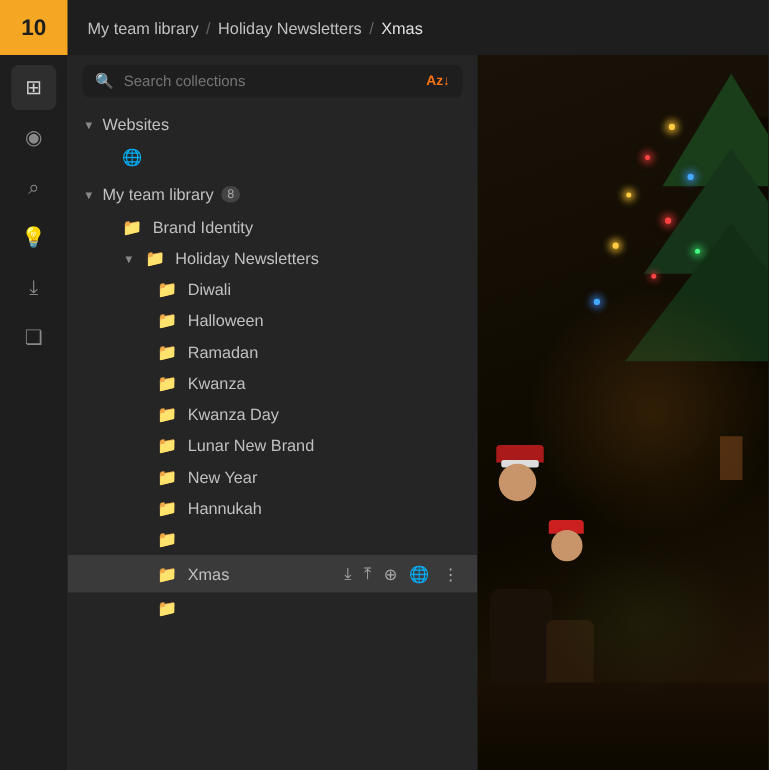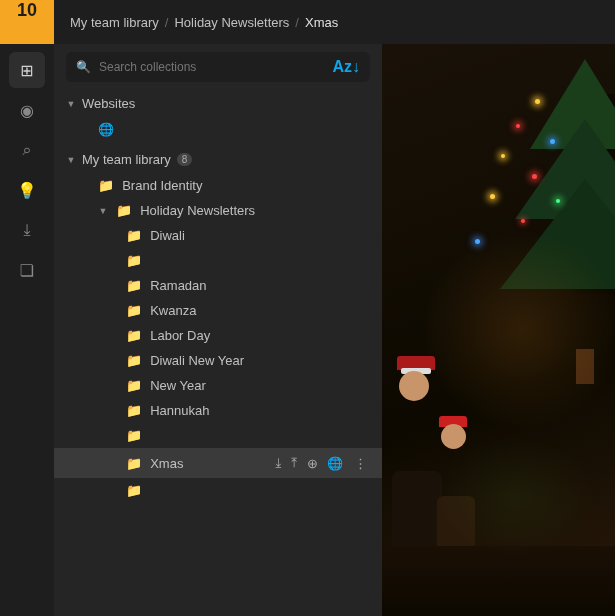--- a/index.html
+++ b/index.html
@@ -22,20 +22,21 @@
       background: #1e1e1e;
       height: 44px;
       padding: 0 0 0 0;
       flex-shrink: 0;
     }
     .logo-area {
       width: 54px;
       height: 44px;
       background: #f5a623;
       display: flex;
+      align-items: center;
       justify-content: center;
       flex-shrink: 0;
     }
     .logo-icon {
       font-size: 18px;
       font-weight: bold;
       color: #1e1e1e;
     }
     .breadcrumb {
       display: flex;
@@ -116,22 +117,22 @@
     }
     .search-input {
       background: transparent;
       border: none;
       outline: none;
       color: #999;
       font-size: 12px;
       flex: 1;
     }
     .sort-icon {
-      color: #0ea5e9;
-      font-size: 16px;
+      color: #f97316;
+      font-size: 11px;
       font-weight: bold;
     }
 
     
     .tree {
       flex: 1;
       overflow-y: auto;
       padding-bottom: 16px;
     }
     .tree::-webkit-scrollbar { width: 4px; }
@@ -369,40 +370,41 @@
           <span class="tree-item-label">Holiday Newsletters</span>
         </div>
 
         <div class="tree-item tree-item-indent-3">
           <span class="folder-icon">📁</span>
           <span class="tree-item-label">Diwali</span>
         </div>
 
         <div class="tree-item tree-item-indent-3">
           <span class="folder-icon">📁</span>
+          <span class="tree-item-label">Halloween</span>
         </div>
 
         <div class="tree-item tree-item-indent-3">
           <span class="folder-icon">📁</span>
           <span class="tree-item-label">Ramadan</span>
         </div>
 
         <div class="tree-item tree-item-indent-3">
           <span class="folder-icon">📁</span>
           <span class="tree-item-label">Kwanza</span>
         </div>
 
         <div class="tree-item tree-item-indent-3">
           <span class="folder-icon">📁</span>
-          <span class="tree-item-label">Labor Day</span>
-        </div>
-
-        <div class="tree-item tree-item-indent-3">
-          <span class="folder-icon">📁</span>
-          <span class="tree-item-label">Diwali New Year</span>
+          <span class="tree-item-label">Kwanza Day</span>
+        </div>
+
+        <div class="tree-item tree-item-indent-3">
+          <span class="folder-icon">📁</span>
+          <span class="tree-item-label">Lunar New Brand</span>
         </div>
 
         <div class="tree-item tree-item-indent-3">
           <span class="folder-icon">📁</span>
           <span class="tree-item-label">New Year</span>
         </div>
 
         <div class="tree-item tree-item-indent-3">
           <span class="folder-icon">📁</span>
           <span class="tree-item-label">Hannukah</span>

